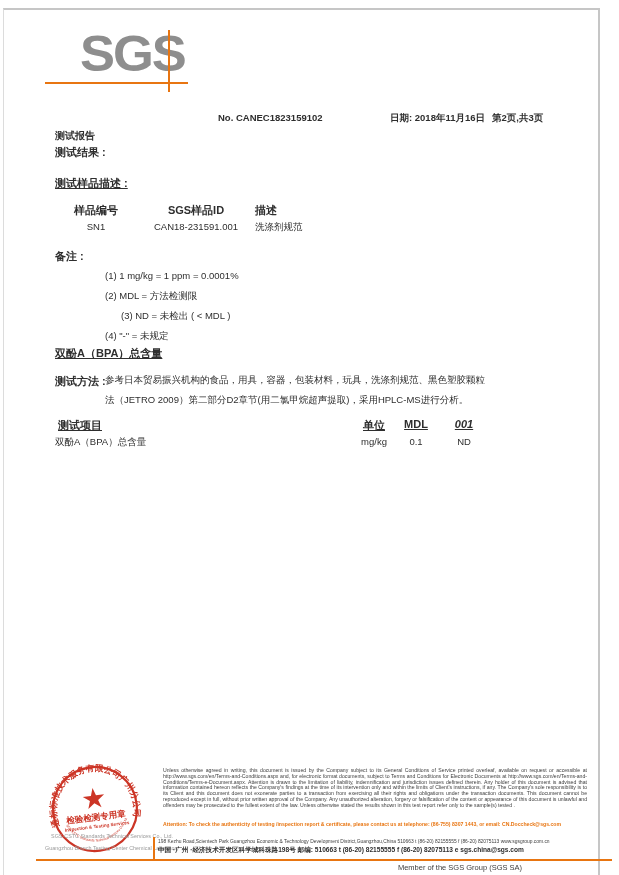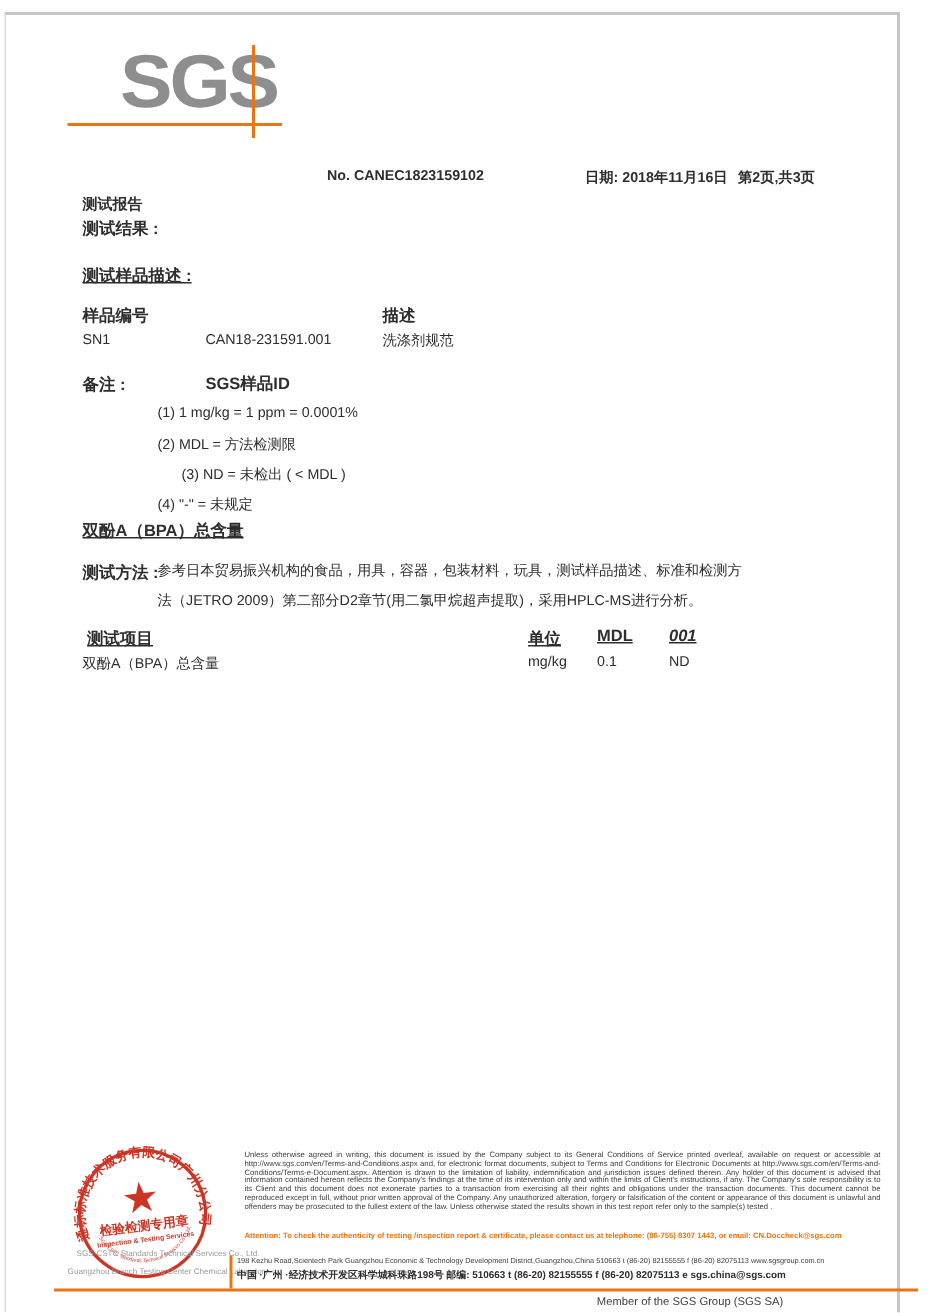--- a/index.html
+++ b/index.html
@@ -15,21 +15,21 @@
   .logo-hline{left:45px;top:82px;width:143px;height:2px;background:#e87511;}
   .logo-vline{left:168px;top:30px;width:2px;height:62px;background:#e87511;}
   
   .doc-title{left:55px;top:106px;font-size:10px;font-weight:bold;color:#2e2e2e;margin-top:23px;}
   .hdr{font-size:9.5px;font-weight:bold;color:#2e2e2e;top:112px;}
   
   .lbl{font-size:11px;font-weight:bold;color:#2e2e2e;}
   .txt{font-size:9.5px;color:#2e2e2e;}
   .u{text-decoration:underline;}
   .it{font-style:italic;}
-  .ctr{text-align:left;display:inline-block;}
+  .ctr{text-align:center;display:inline-block;}
   
   .legal{left:163px;top:768px;width:424px;font-size:5.15px;line-height:5.8px;
        text-align:justify;color:#3d3d3d;}
   .attention{left:163px;top:822px;width:424px;font-size:5.15px;line-height:5.9px;
        font-weight:bold;color:#e87511;}
   .co-gray{left:36px;width:152px;font-size:5.4px;color:#9a9a9a;text-align:center;}
   .addr-en{left:158px;top:839px;width:432px;font-size:4.9px;color:#3d3d3d;white-space:nowrap;}
   .addr-cn{left:158px;top:846px;width:432px;font-size:6.6px;font-weight:bold;color:#2e2e2e;white-space:nowrap;}
   .v-sep{left:153px;top:837px;width:1.5px;height:22px;background:#e87511;}
   .foot-line{left:36px;top:859px;width:576px;height:2px;background:#e87511;}
@@ -49,36 +49,36 @@
 <div class="abs doc-title">测试报告</div>
 <div class="abs hdr" style="left:218px;">No. CANEC1823159102</div>
 <div class="abs hdr" style="left:378px;margin-left:12px;">日期: 2018年11月16日</div>
 <div class="abs hdr" style="left:492px;">第2页,共3页</div>
 
 <div class="abs lbl" style="left:55px;top:145px;">测试结果 :</div>
 <div class="abs lbl u" style="left:55px;top:176px;">测试样品描述 :</div>
 
 <div>
   <span class="abs lbl ctr" style="left:55px;top:203px;width:82px;">样品编号</span>
-  <span class="abs lbl ctr" style="left:137px;top:203px;width:118px;margin-top:45px;">SGS样品ID</span>
+  <span class="abs lbl ctr" style="left:137px;top:203px;width:118px;">SGS样品ID</span>
   <span class="abs lbl" style="left:255px;top:203px;">描述</span>
   <span class="abs txt ctr" style="left:55px;top:221px;width:82px;">SN1</span>
   <span class="abs txt ctr" style="left:137px;top:221px;width:118px;">CAN18-231591.001</span>
   <span class="abs txt" style="left:255px;top:221px;">洗涤剂规范</span>
 </div>
 
 <div class="abs lbl" style="left:55px;top:249px;">备注 :</div>
 <div class="abs txt" style="left:105px;top:270px;">(1) 1 mg/kg = 1 ppm = 0.0001%</div>
 <div class="abs txt" style="left:105px;top:290px;">(2) MDL = 方法检测限</div>
 <div class="abs txt" style="left:105px;top:310px;margin-left:16px;">(3) ND = 未检出 ( &lt; MDL )</div>
 <div class="abs txt" style="left:105px;top:330px;">(4) "-" = 未规定</div>
 
 <div class="abs lbl u" style="left:55px;top:346px;">双酚A（BPA）总含量</div>
 <div class="abs lbl" style="left:55px;top:374px;">测试方法 :</div>
-<div class="abs txt" style="left:105px;top:374px;width:470px;">参考日本贸易振兴机构的食品，用具，容器，包装材料，玩具，测试样品描述、标准和检测方</div>
+<div class="abs txt" style="left:105px;top:374px;width:470px;">参考日本贸易振兴机构的食品，用具，容器，包装材料，玩具，洗涤剂规范、黑色塑胶颗粒</div>
 <div class="abs txt" style="left:105px;top:394px;width:470px;">法（JETRO 2009）第二部分D2章节(用二氯甲烷超声提取)，采用HPLC-MS进行分析。</div>
 
 <div>
   <span class="abs lbl u" style="left:58px;top:418px;">测试项目</span>
   <span class="abs lbl u ctr" style="left:352px;top:418px;width:44px;text-decoration:underline;">单位</span>
   <span class="abs lbl u ctr" style="left:398px;top:418px;width:36px;">MDL</span>
   <span class="abs lbl u it ctr" style="left:446px;top:418px;width:36px;">001</span>
   <span class="abs txt" style="left:55px;top:436px;">双酚A（BPA）总含量</span>
   <span class="abs txt ctr" style="left:352px;top:436px;width:44px;">mg/kg</span>
   <span class="abs txt ctr" style="left:398px;top:436px;width:36px;">0.1</span>

